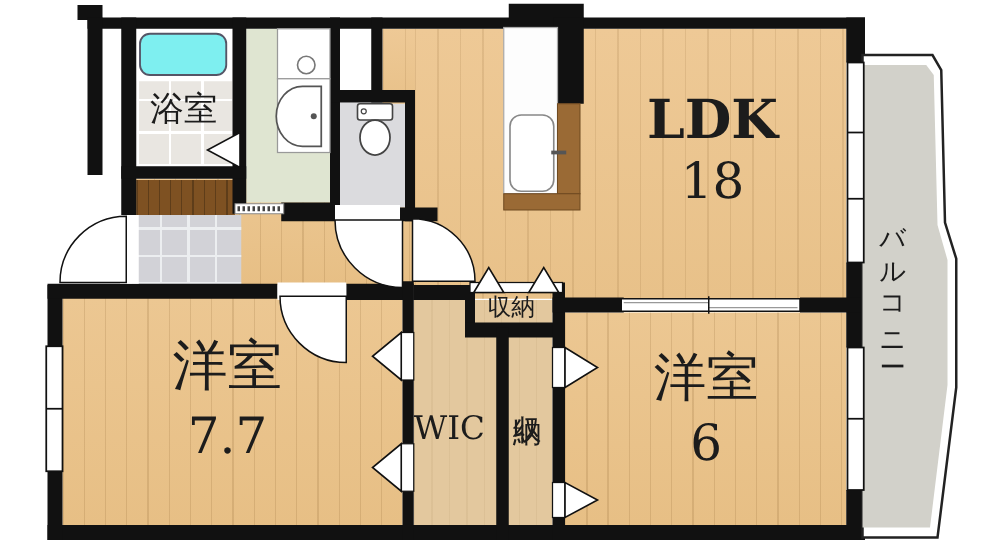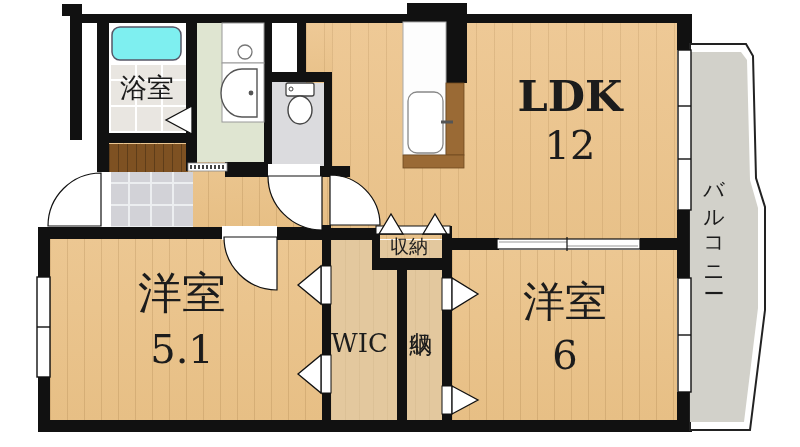--- a/index.html
+++ b/index.html
@@ -166,24 +166,24 @@
       <rect x="442" y="386" width="10" height="28" stroke-width="1"></rect>
       <polygon points="452,278 452,310 478,294"></polygon>
       <polygon points="452,386 452,414 478,400"></polygon>
     </g>
   </svg>
 
   <div class="lbl" style="left:107px;top:74px;width:80px;font-size:27px;">浴室</div>
 
 
   <div class="lbl" style="left:495px;top:74px;width:150px;font-size:43px;font-weight:bold;">LDK</div>
-  <div class="lbl" style="left:495px;top:124px;width:150px;font-size:40px;">12</div>
+  <div class="lbl" style="left:495px;top:124px;width:150px;font-size:40px;">18</div>
 
   <div class="lbl" style="left:82px;top:270px;width:200px;font-size:44px;">洋室</div>
-  <div class="lbl" style="left:82px;top:328px;width:200px;font-size:40px;">5.1</div>
+  <div class="lbl" style="left:82px;top:328px;width:200px;font-size:40px;">7.7</div>
 
   <div class="lbl" style="left:465px;top:280px;width:200px;font-size:42px;">洋室</div>
   <div class="lbl" style="left:465px;top:334px;width:200px;font-size:40px;">6</div>
 
   <div class="lbl" style="left:331px;top:330px;width:46px;font-size:26px;">WIC</div>
 
   <div class="lbl" style="left:376px;top:237px;width:66px;font-size:19px;">収納</div>
 
   <div class="lbl vert" style="left:409px;top:314px;height:90px;font-size:23px;letter-spacing:2px;">収納</div>
 

